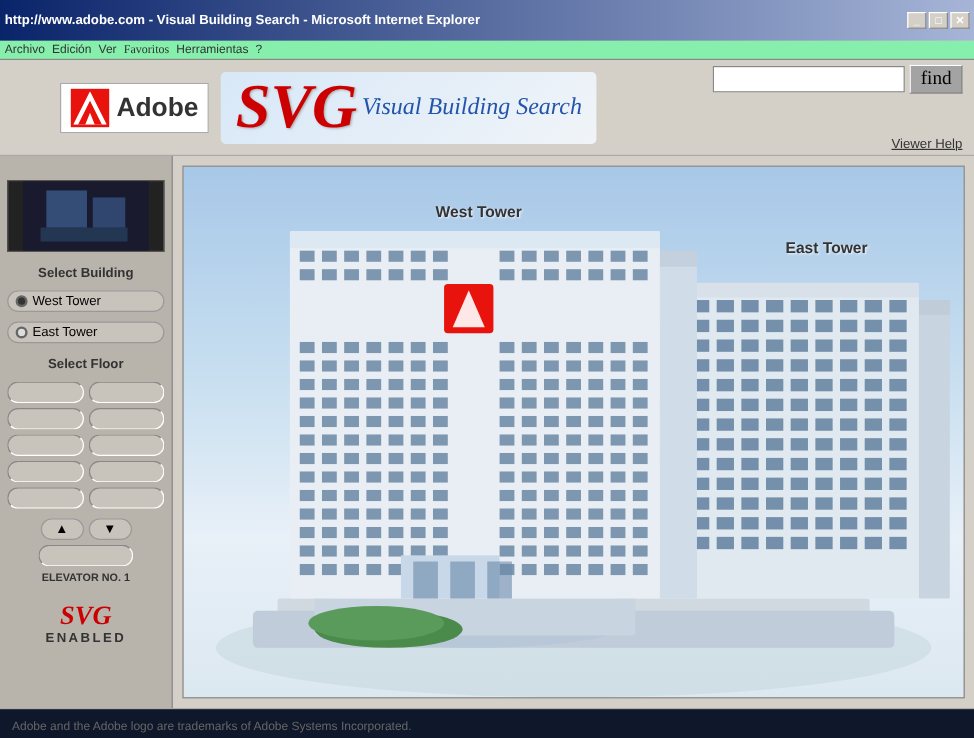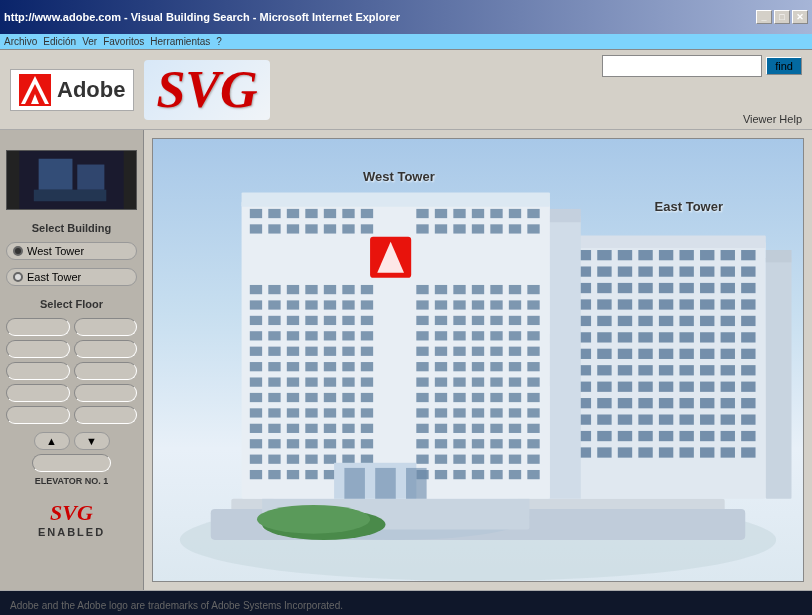--- a/index.html
+++ b/index.html
@@ -24,21 +24,21 @@
       border: 1px solid #888;
       border-top-color: #fff;
       border-left-color: #fff;
       font-size: 9px;
       display: flex; align-items: center; justify-content: center;
       cursor: pointer;
     }
 
     
     .browser-toolbar {
-      background: #7dd3fc;
+      background: #86efac;
       border-bottom: 1px solid #888;
       padding: 2px 4px;
       font-size: 11px;
       display: flex;
       align-items: center;
       gap: 6px;
     }
 
     
     .header-area {
@@ -47,20 +47,21 @@
       display: flex;
       align-items: center;
       justify-content: space-between;
       padding: 0 10px;
       border-bottom: 1px solid #aaa;
     }
     .header-left {
       display: flex;
       align-items: center;
       gap: 10px;
+      margin-left: 40px;
     }
     .adobe-logo {
       background: #fff;
       border: 1px solid #aaa;
       padding: 4px 8px;
       display: flex;
       align-items: center;
       gap: 6px;
     }
     .adobe-icon {
@@ -105,32 +106,34 @@
     }
     .search-input {
       width: 160px;
       height: 22px;
       border: 1px solid #888;
       font-size: 11px;
       padding: 2px 4px;
       background: white;
     }
     .find-btn {
-      background: #0369a1;
+      background: #a3a3a3;
       border: 1px solid #888;
       border-top-color: #fff;
       border-left-color: #fff;
       padding: 2px 8px;
-      font-size: 11px;
+      font-size: 16px;
       cursor: pointer;
+      font-family: Liberation Serif, serif;
     }
     .viewer-help {
       font-size: 11px;
       color: #333;
       cursor: pointer;
+      text-decoration: underline;
       margin-top: 32px;
     }
 
     
     .main-content {
       display: flex;
       background: #d4d0c8;
       height: 460px;
     }
 
@@ -307,38 +310,39 @@
     <div class="title-btn">_</div>
     <div class="title-btn">□</div>
     <div class="title-btn">✕</div>
   </div>
 </div>
 
 <div class="browser-toolbar">
   <span style="font-size:10px; color:#333;">Archivo</span>
   <span style="font-size:10px; color:#333;">Edición</span>
   <span style="font-size:10px; color:#333;">Ver</span>
-  <span style="font-size:10px; color:#333;">Favoritos</span>
+  <span style="font-size:10px; color:#333;font-family:Liberation Serif, serif;">Favoritos</span>
   <span style="font-size:10px; color:#333;">Herramientas</span>
   <span style="font-size:10px; color:#333;">?</span>
 </div>
 
 <div class="header-area">
   <div class="header-left">
     <div class="adobe-logo">
       <div class="adobe-icon">
         <svg width="28" height="28" viewBox="0 0 28 28">
           <polygon points="0,28 14,0 28,28" fill="white"></polygon>
           <polygon points="4,28 14,8 24,28 18,28 14,18 10,28" fill="#e8130c"></polygon>
         </svg>
       </div>
       <span class="adobe-text">Adobe</span>
     </div>
     <div style="display:flex; align-items:center; gap:4px; background: linear-gradient(135deg, #d8e8f8 0%, #f0f4f8 100%); padding: 4px 12px; border-radius: 4px;">
       <span class="svg-logo">SVG</span>
+      <span class="visual-building-text">Visual Building Search</span>
     </div>
   </div>
   <div class="header-right">
     <div class="search-row">
       <input class="search-input" type="text" placeholder="" style="">
       <button class="find-btn">find</button>
     </div>
     <span class="viewer-help">Viewer Help</span>
   </div>
 </div>

